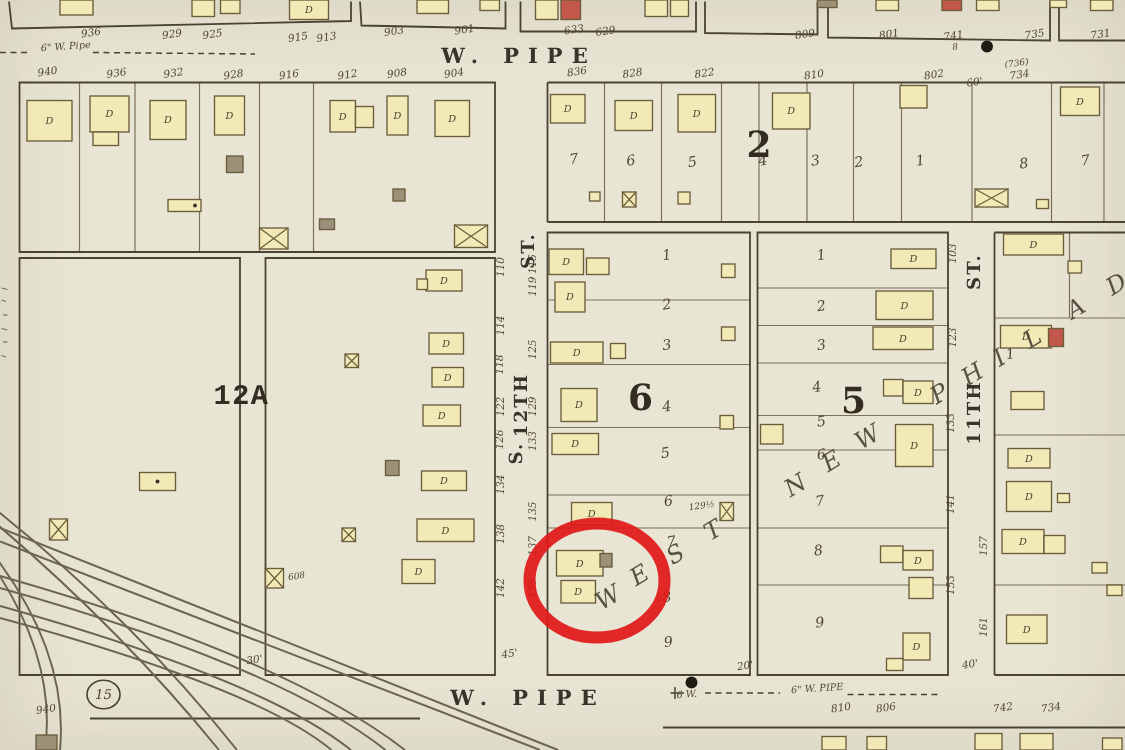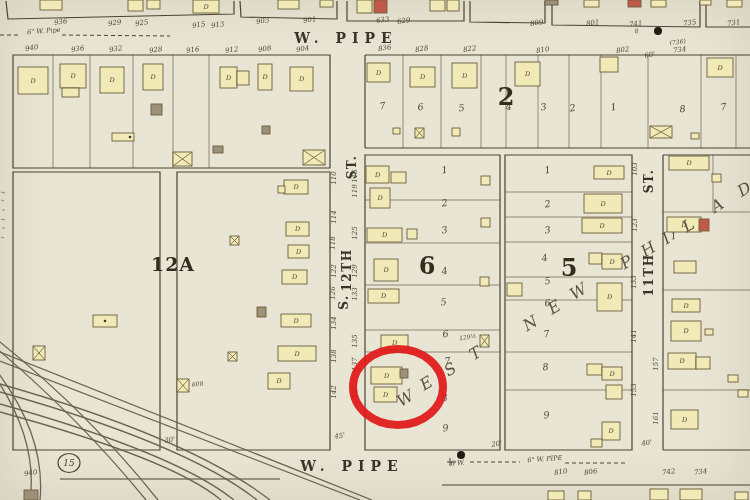--- a/index.html
+++ b/index.html
@@ -392,17 +392,17 @@
 
   <div class="lbl street" style="left:346px;top:38px;">W.  PIPE</div>
   <div class="lbl street" style="left:352px;top:466px;">W.  PIPE</div>
 
   <div class="lbl vstreet" style="left:352px;top:167px;">ST.</div>
   <div class="lbl vstreet" style="left:347px;top:270px;">12TH</div>
   <div class="lbl vstreet" style="left:344px;top:302px;">S.</div>
   <div class="lbl vstreet" style="left:649px;top:181px;">ST.</div>
   <div class="lbl vstreet" style="left:649px;top:275px;">11TH</div>
 
-  <div class="lbl blocklbl" style="left:173px;top:264px;font-size:19px;letter-spacing:1px;">12A</div>
+  <div class="lbl blocklbl" style="left:161px;top:264px;font-size:19px;letter-spacing:1px;font-family:Liberation Mono, monospace;">12A</div>
   <div class="lbl blocklbl" style="left:506px;top:96px;font-size:24px;">2</div>
   <div class="lbl blocklbl" style="left:427px;top:265px;font-size:24px;">6</div>
   <div class="lbl blocklbl" style="left:569px;top:267px;font-size:24px;">5</div>
 </div>
 
 </body></html>

